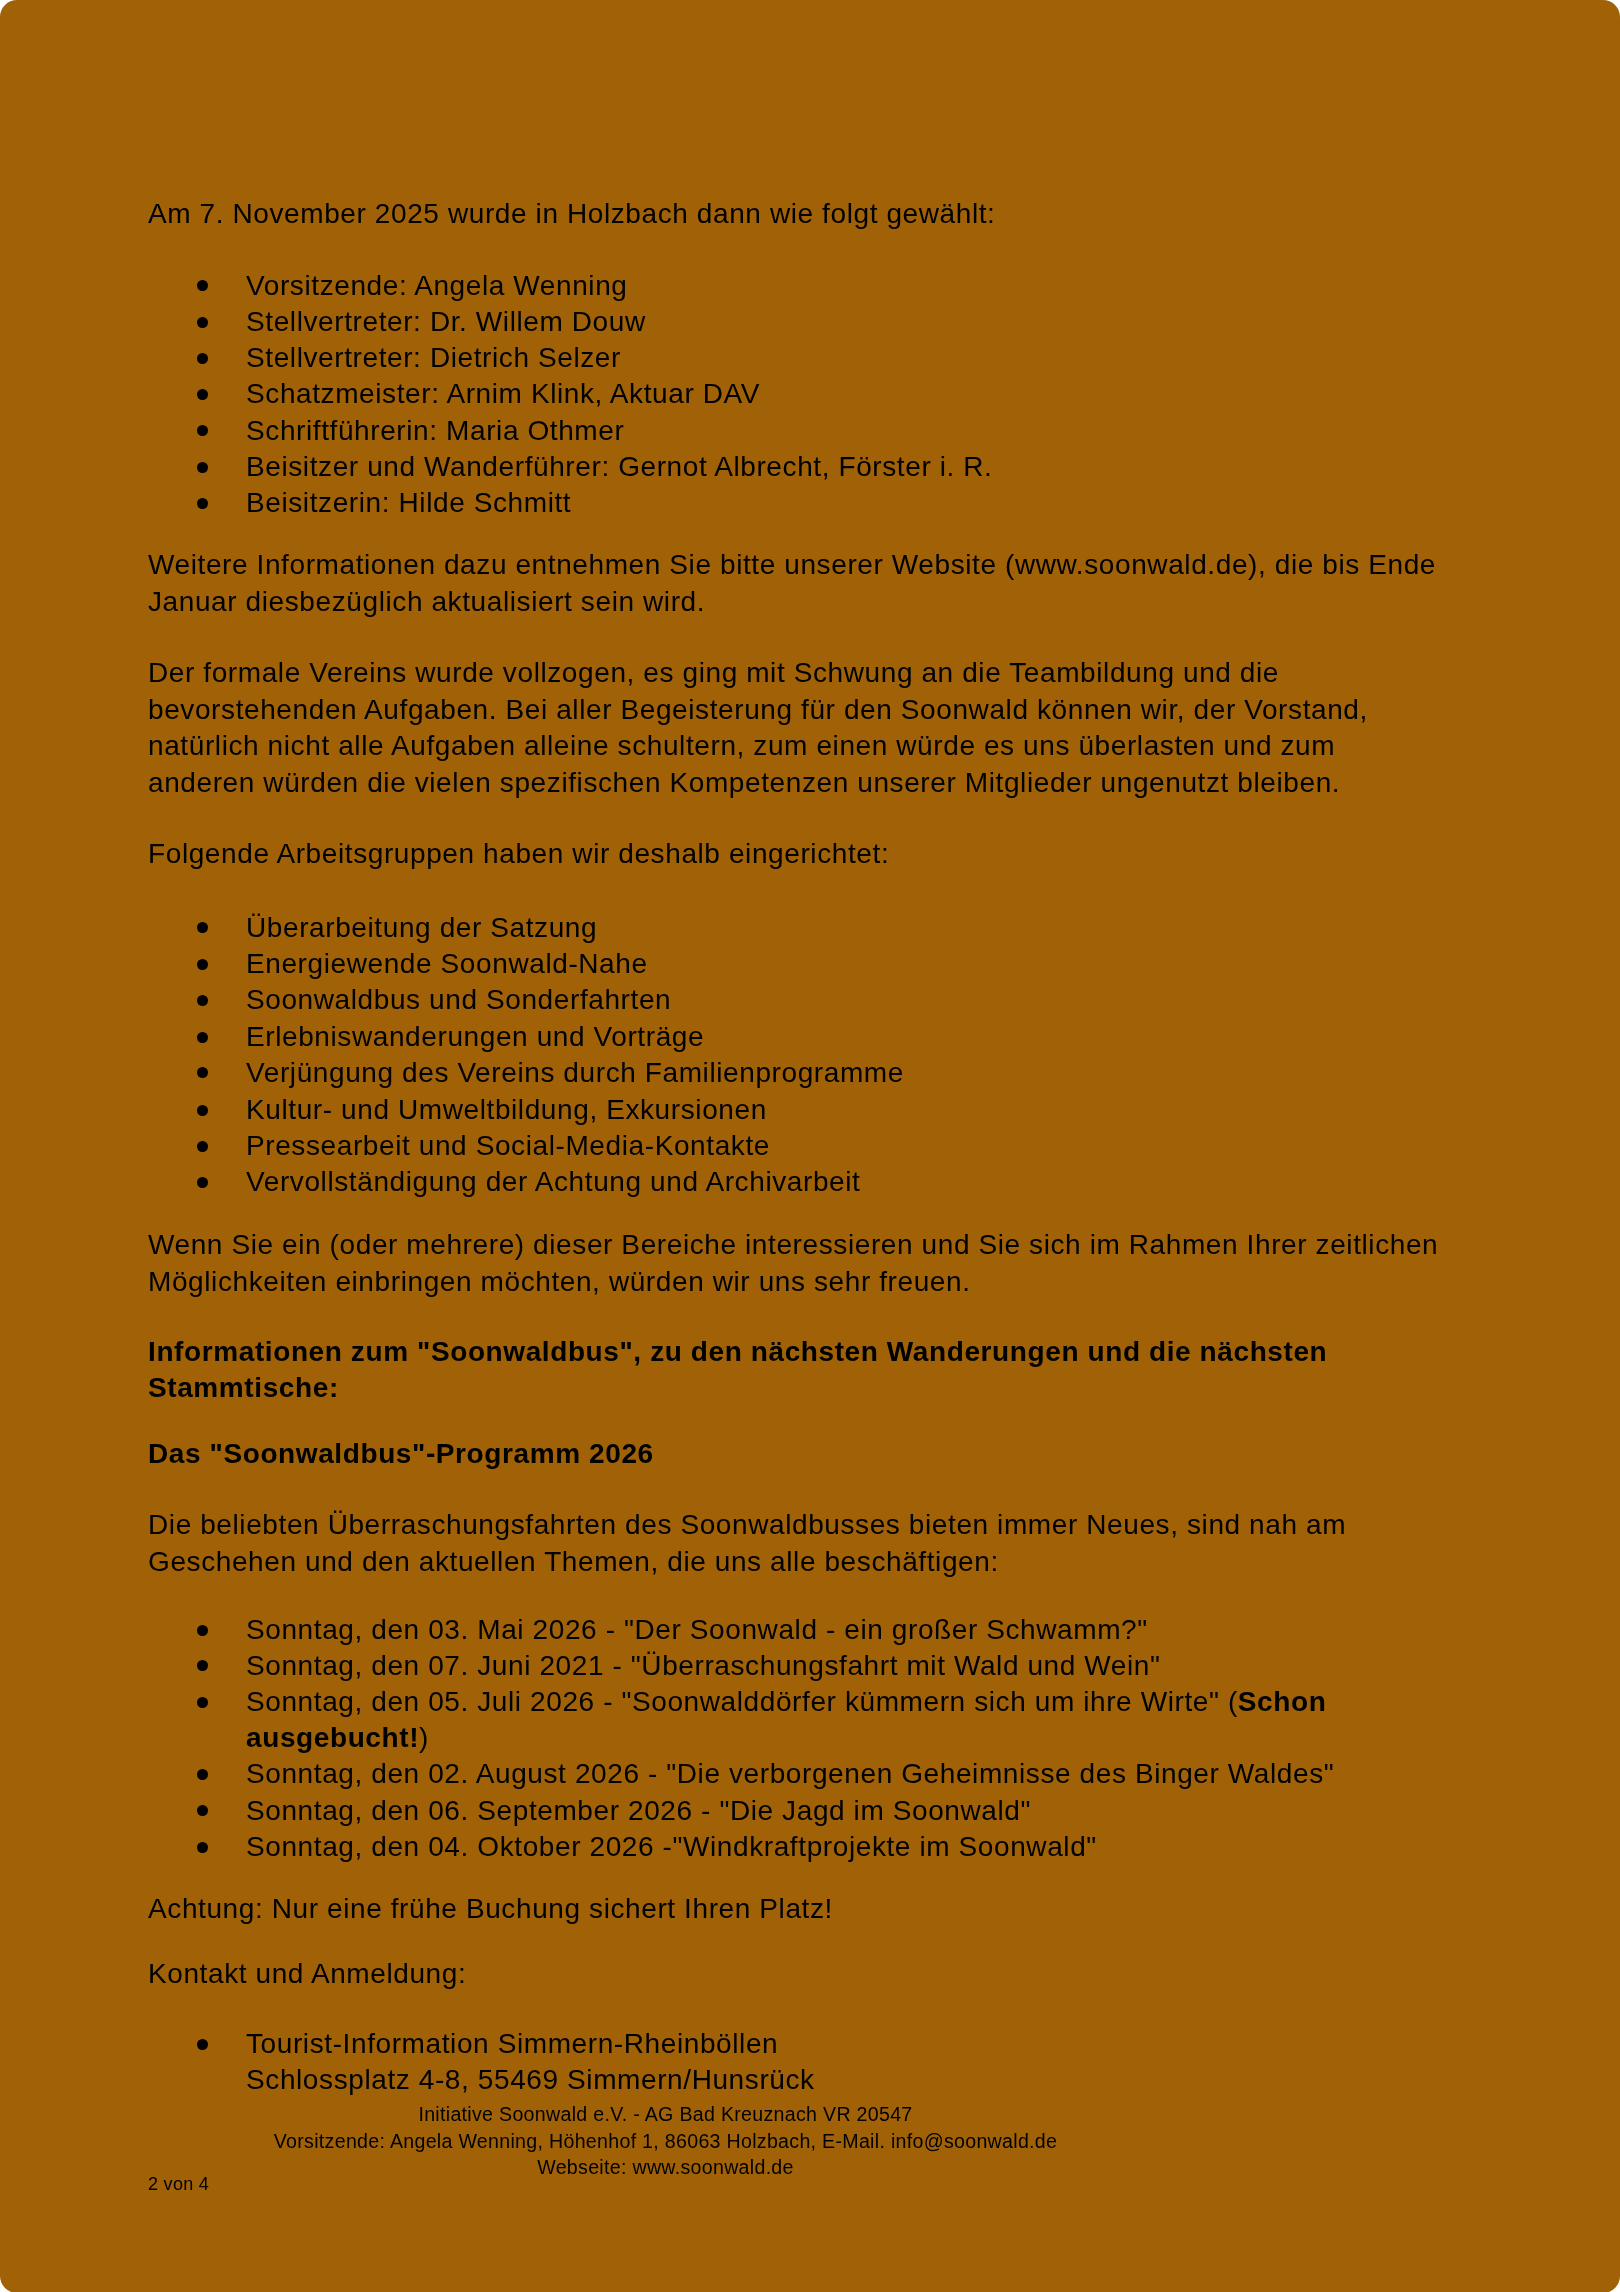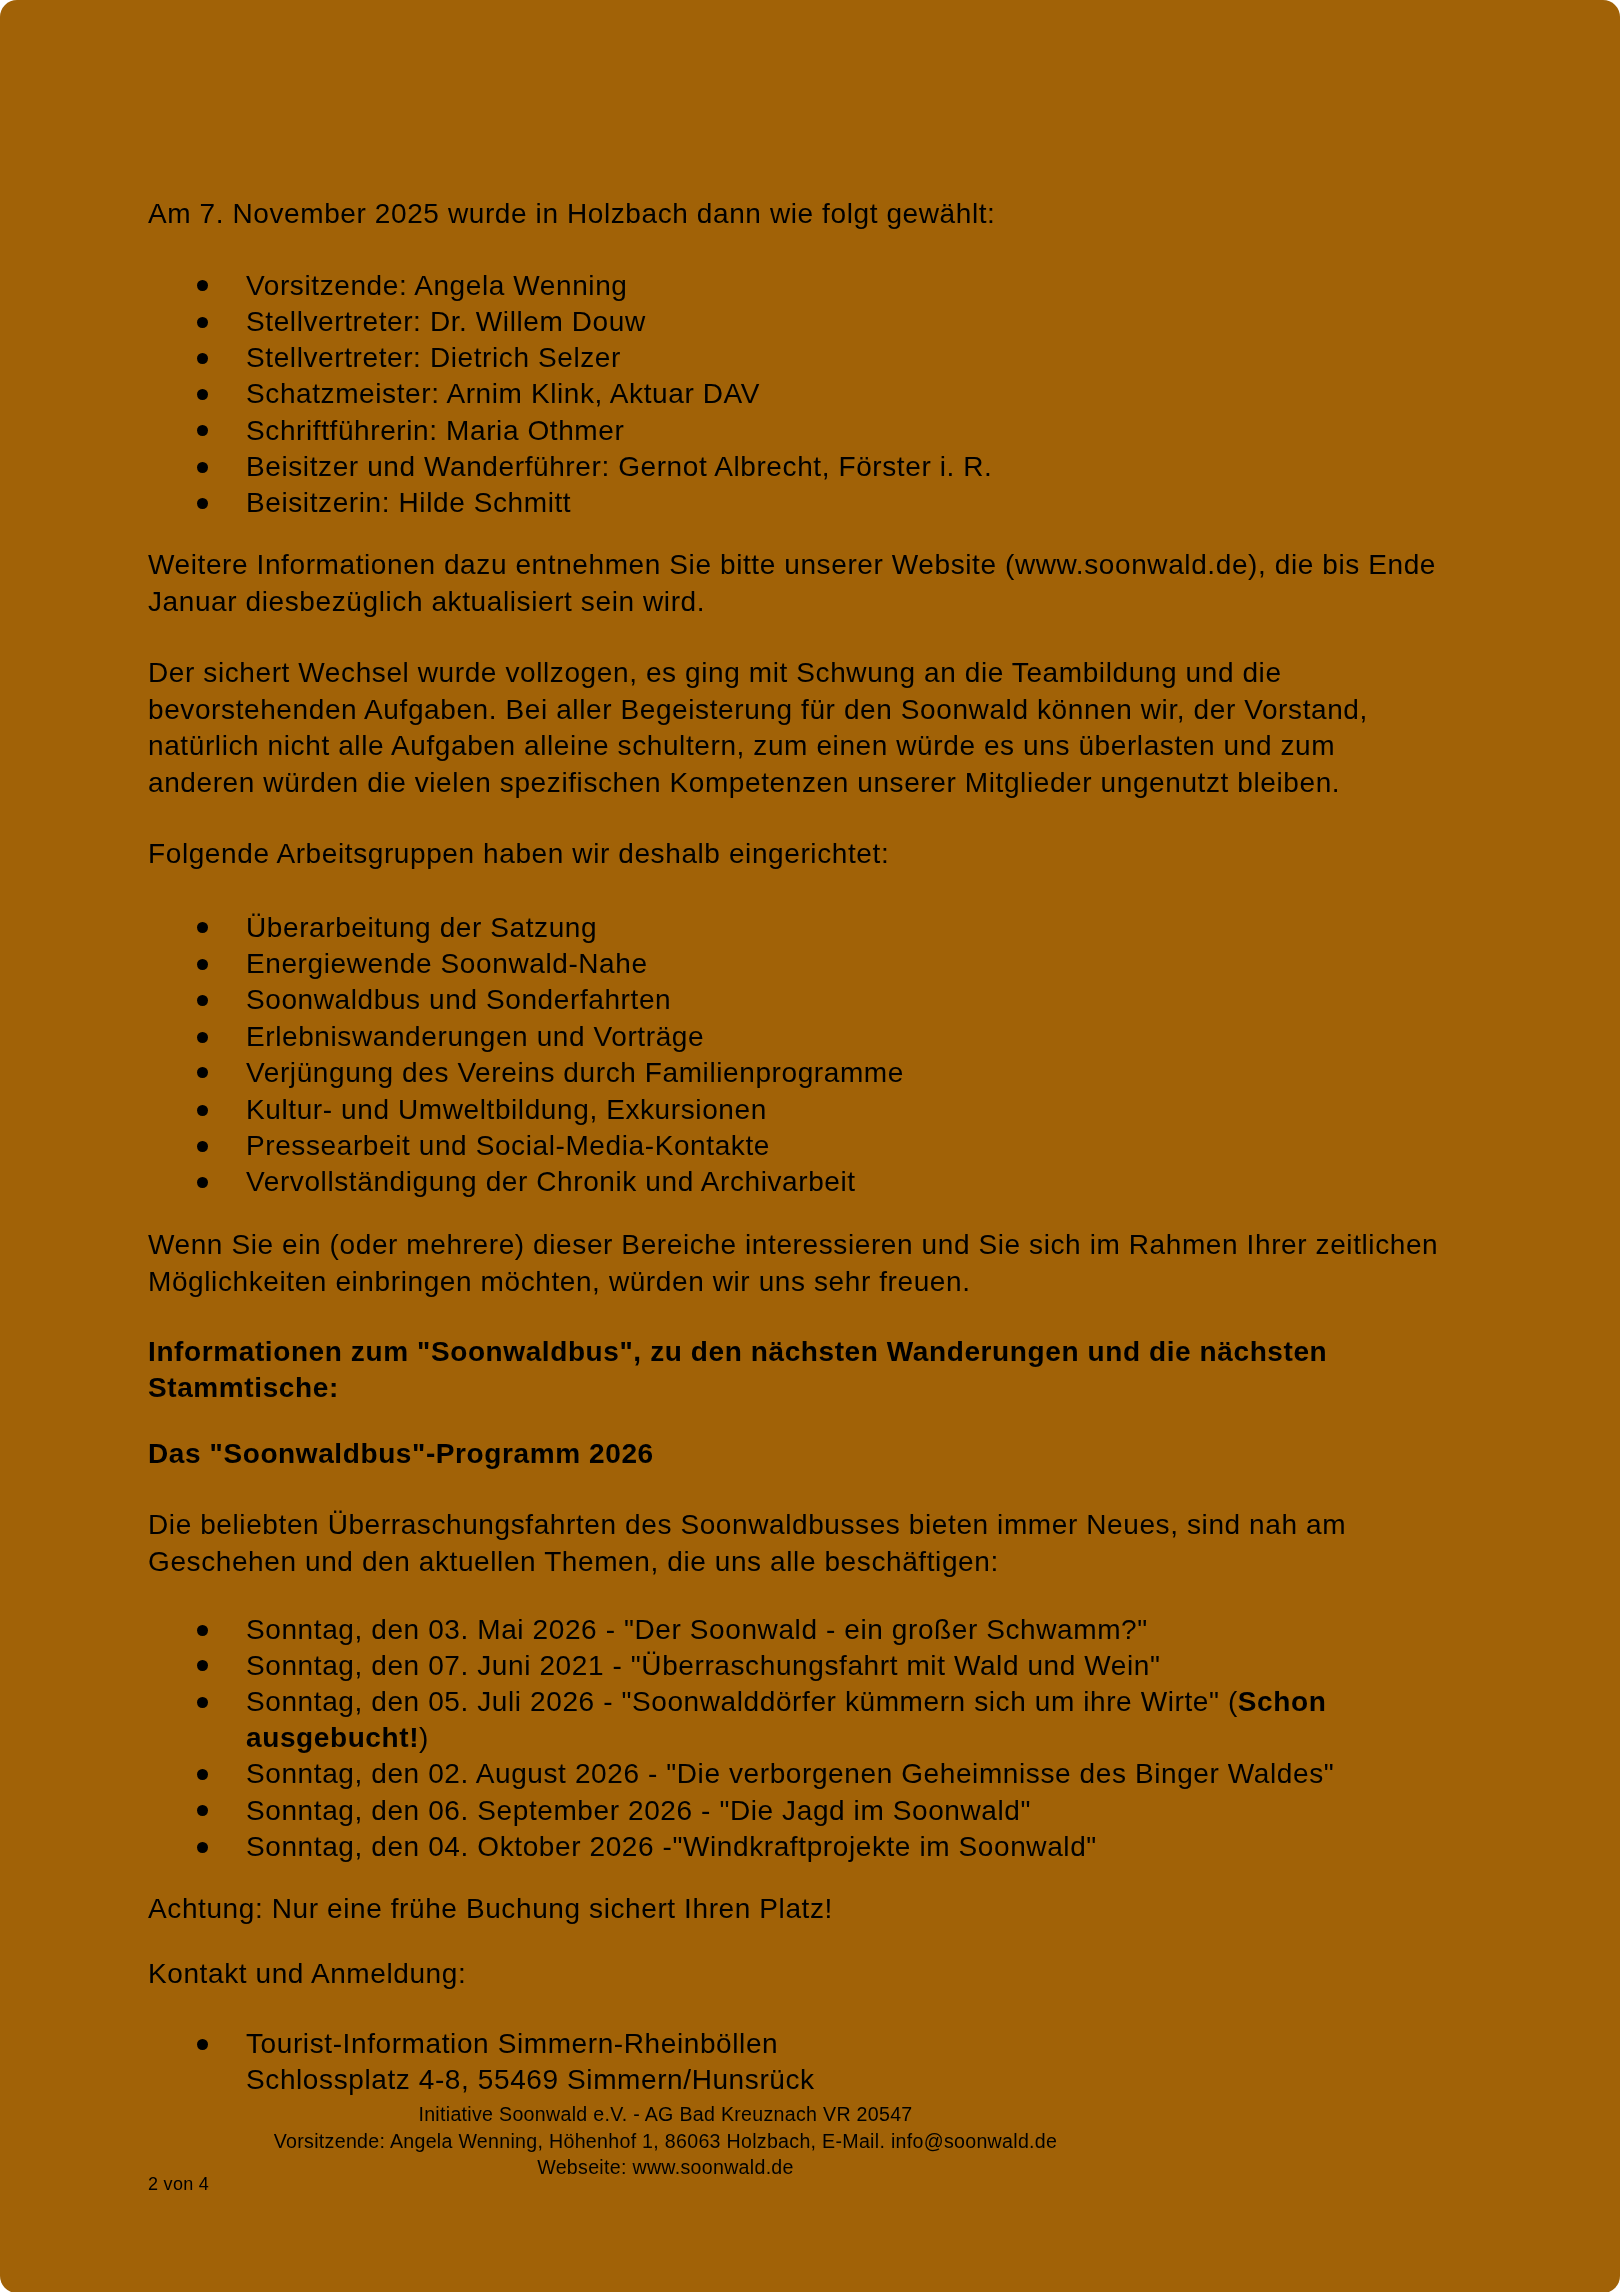--- a/index.html
+++ b/index.html
@@ -41,21 +41,21 @@
     <span class="bullet" style="top:498px"></span>
     <div class="li" style="top:485px">Beisitzerin: Hilde Schmitt</div>
   </div>
 
   <div>
     <div class="ln" style="top:547px">Weitere Informationen dazu entnehmen Sie bitte unserer Website (www.soonwald.de), die bis Ende</div>
     <div class="ln" style="top:584px">Januar diesbezüglich aktualisiert sein wird.</div>
   </div>
 
   <div>
-    <div class="ln" style="top:655px">Der sichert Wechsel wurde vollzogen, es ging mit Schwung an die Teambildung und die</div>
+    <div class="ln" style="top:655px">Der formale Vereins wurde vollzogen, es ging mit Schwung an die Teambildung und die</div>
     <div class="ln" style="top:692px">bevorstehenden Aufgaben. Bei aller Begeisterung  für den Soonwald können wir, der Vorstand,</div>
     <div class="ln" style="top:728px">natürlich nicht alle Aufgaben alleine schultern, zum einen würde es uns überlasten und zum</div>
     <div class="ln" style="top:765px">anderen würden die vielen spezifischen Kompetenzen unserer Mitglieder ungenutzt bleiben.</div>
   </div>
 
   <div class="ln" style="top:836px">Folgende Arbeitsgruppen haben wir deshalb eingerichtet:</div>
 
   <div>
     <span class="bullet" style="top:922px"></span>
     <div class="li" style="top:910px">Überarbeitung der Satzung</div>
@@ -65,21 +65,21 @@
     <div class="li" style="top:982px">Soonwaldbus und Sonderfahrten</div>
     <span class="bullet" style="top:1032px"></span>
     <div class="li" style="top:1019px">Erlebniswanderungen und Vorträge</div>
     <span class="bullet" style="top:1067px"></span>
     <div class="li" style="top:1055px">Verjüngung des Vereins durch Familienprogramme</div>
     <span class="bullet" style="top:1105px"></span>
     <div class="li" style="top:1092px">Kultur- und Umweltbildung, Exkursionen</div>
     <span class="bullet" style="top:1141px"></span>
     <div class="li" style="top:1128px">Pressearbeit und Social-Media-Kontakte</div>
     <span class="bullet" style="top:1177px"></span>
-    <div class="li" style="top:1164px">Vervollständigung der Chronik und Archivarbeit</div>
+    <div class="li" style="top:1164px">Vervollständigung der Achtung und Archivarbeit</div>
   </div>
 
   <div>
     <div class="ln" style="top:1227px">Wenn Sie ein (oder mehrere) dieser Bereiche interessieren und Sie sich im Rahmen Ihrer zeitlichen</div>
     <div class="ln" style="top:1264px">Möglichkeiten einbringen möchten, würden wir uns sehr freuen.</div>
   </div>
 
   <div>
     <div class="ln b" style="top:1334px">Informationen zum "Soonwaldbus", zu den nächsten Wanderungen und die nächsten</div>
     <div class="ln b" style="top:1370px">Stammtische:</div>

